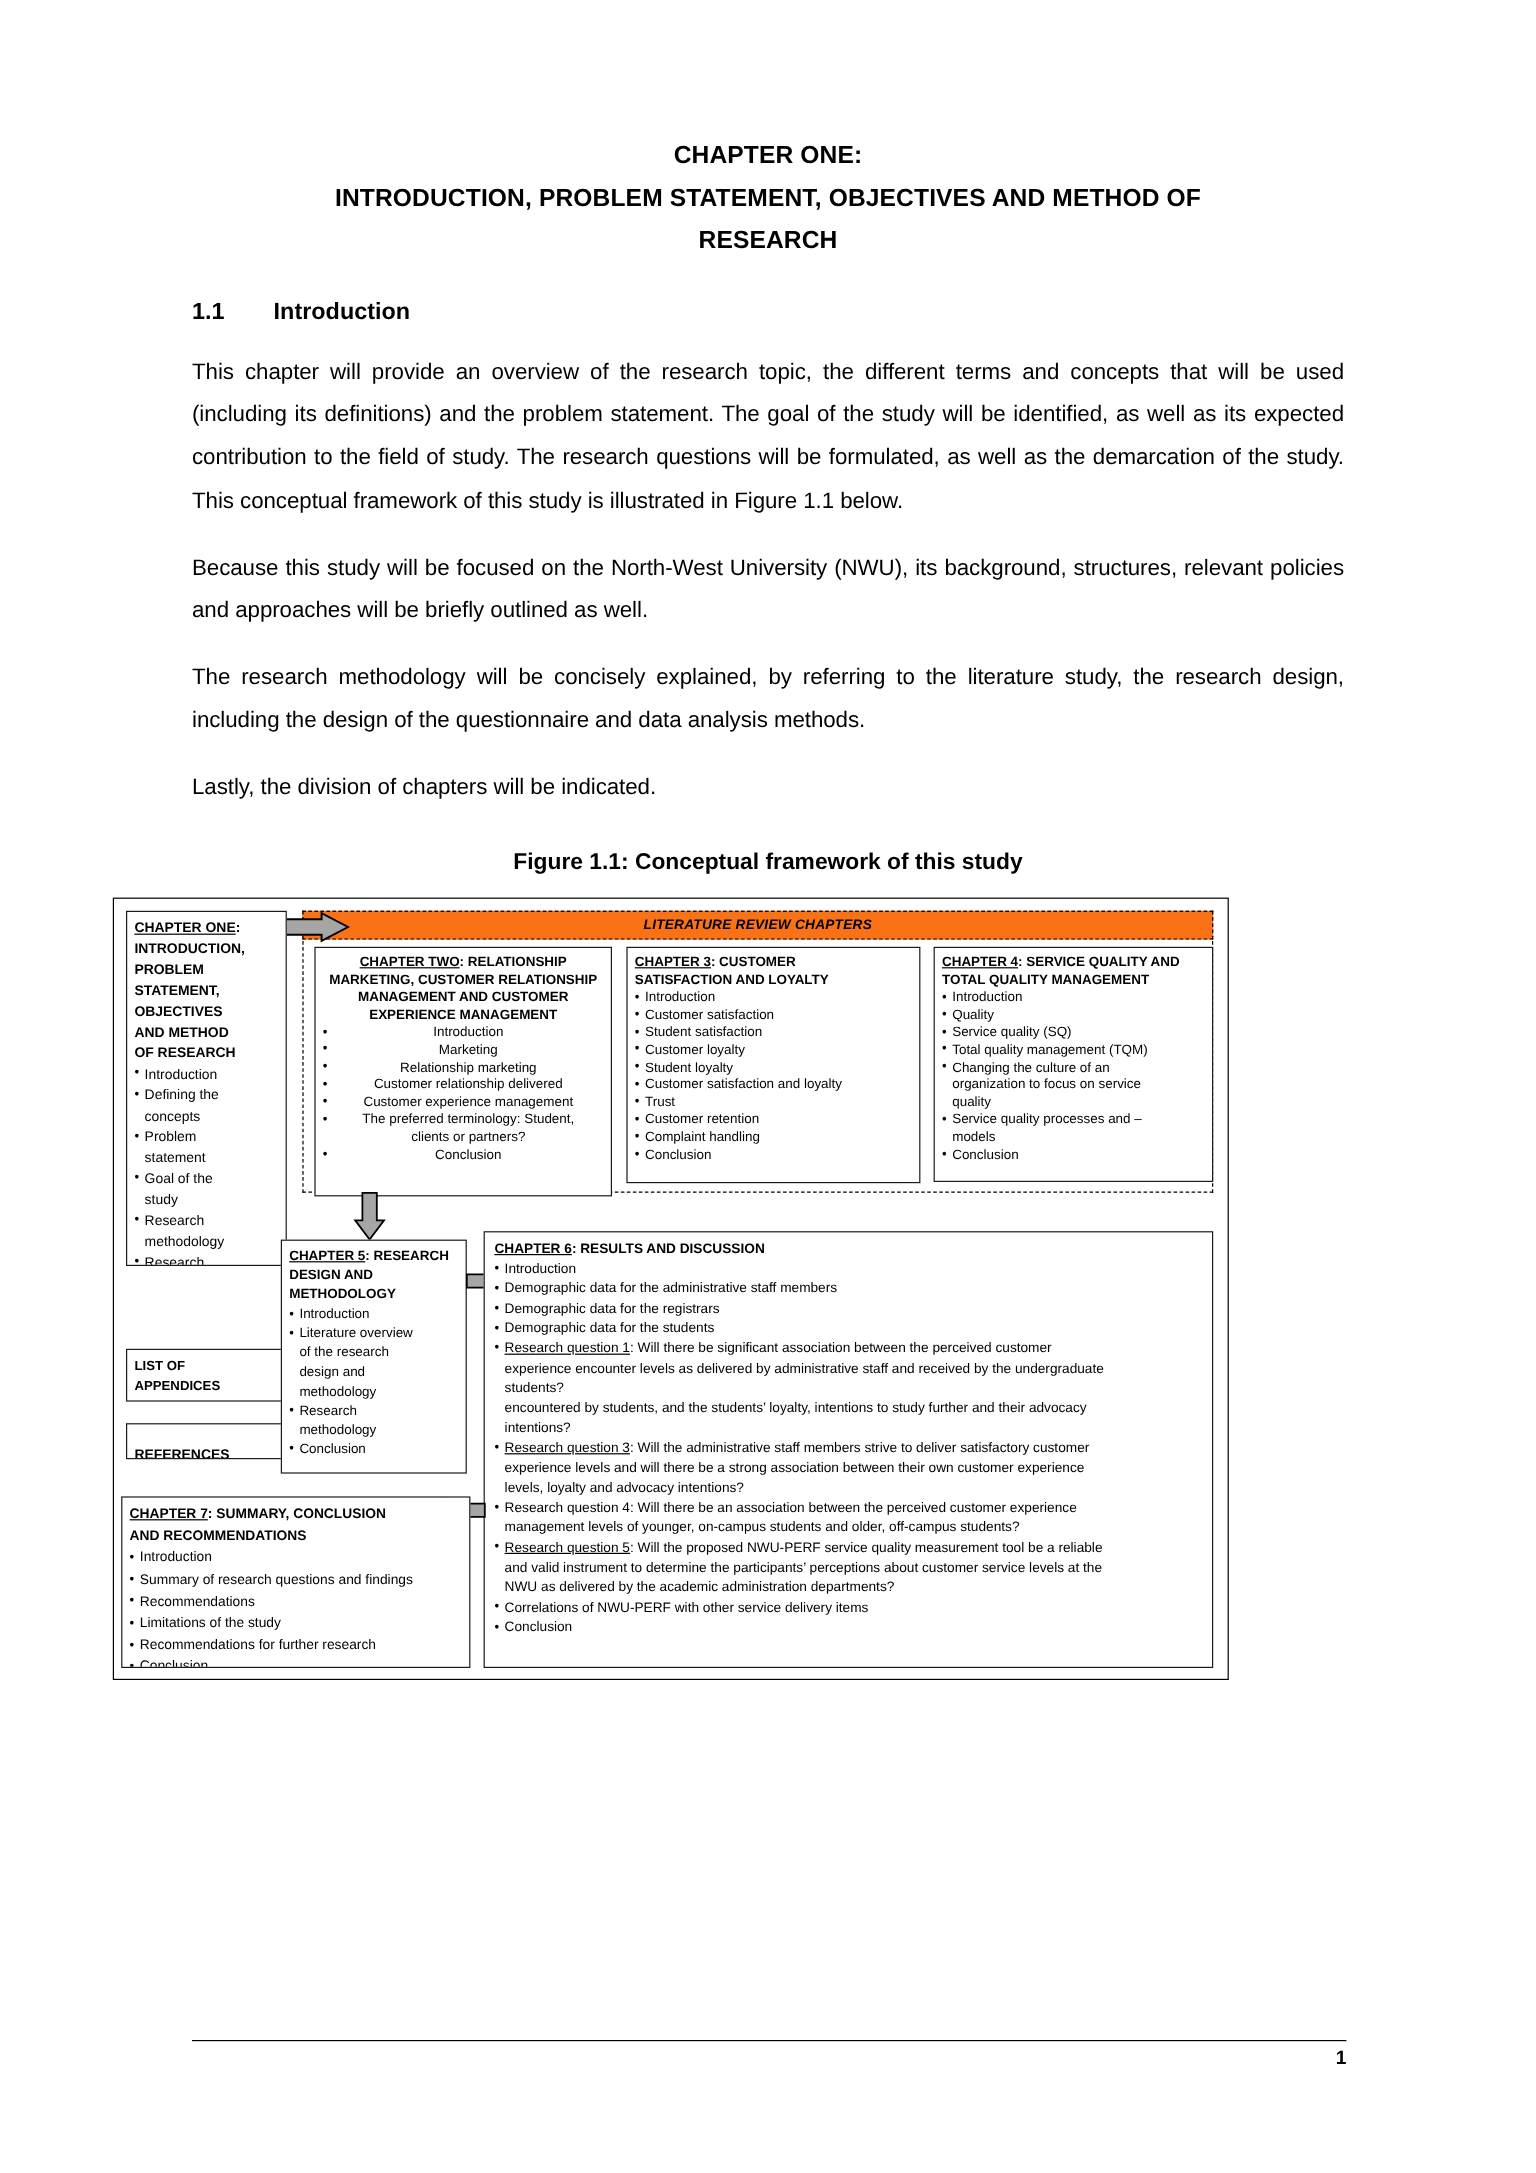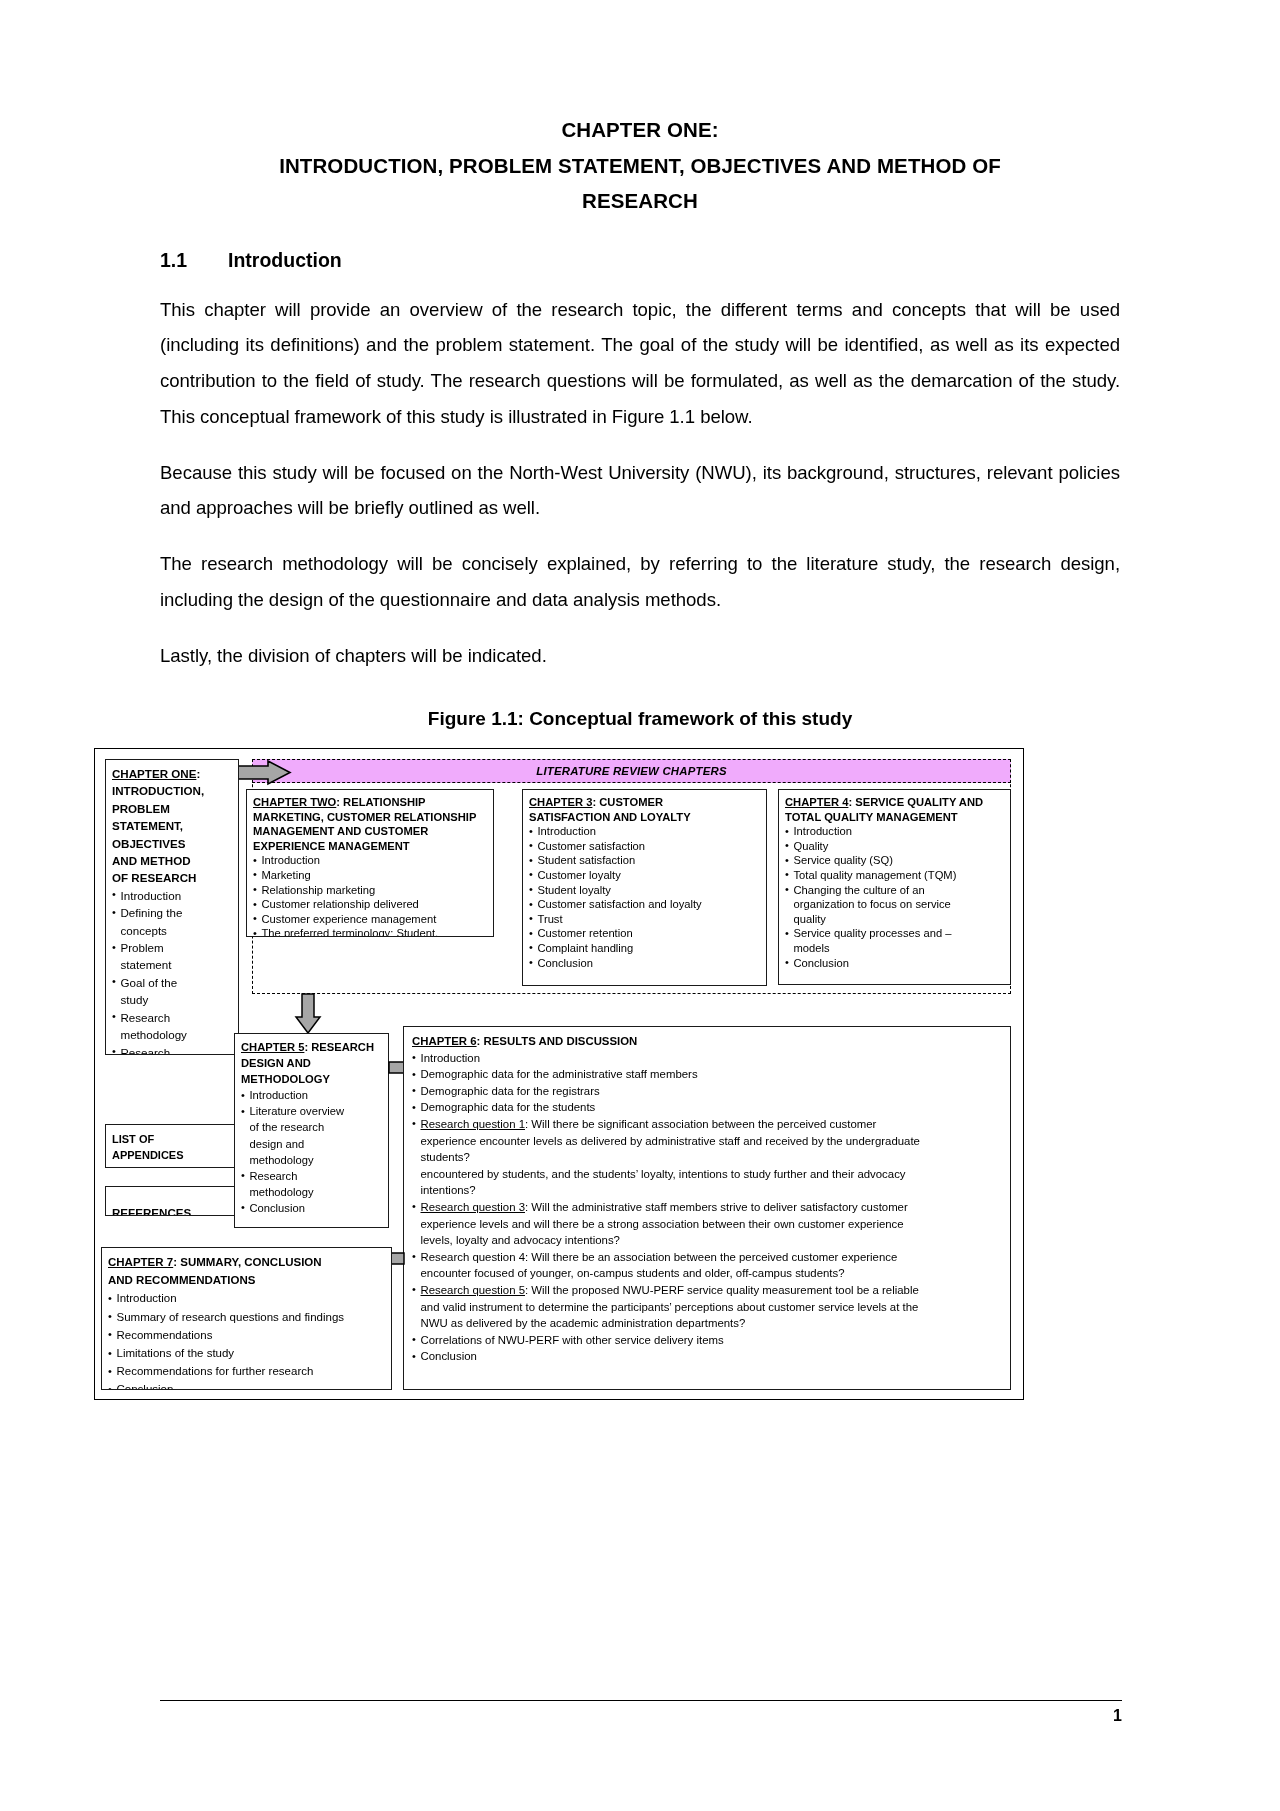--- a/index.html
+++ b/index.html
@@ -113,21 +113,21 @@
   .dbox ul li.cont::before { content: ""; }
   .u { text-decoration: underline; }
 
   
   .lit-banner {
     position: absolute;
     left: 158px;
     top: 11px;
     width: 759px;
     height: 24px;
-    background: #f0abfc;
+    background: #f97316;
     border: 1.6px dashed #000;
     box-sizing: border-box;
     display: flex;
     align-items: center;
     justify-content: center;
   }
   .lit-banner span {
     font-size: 11.4px;
     font-weight: bold;
     font-style: italic;
@@ -226,21 +226,21 @@
 
     <div class="dbox" style="left:11px; top:376px; width:134px; height:44px; font-size:11px; line-height:16px; padding-top:6px;">
       <span class="hd">LIST OF</span>
       <span class="hd">APPENDICES</span>
     </div>
 
     <div class="dbox" style="left:11px; top:438px; width:134px; height:30px; font-size:11.6px; line-height:16px; padding-top:18px;">
       <span class="hd">REFERENCES</span>
     </div>
 
-    <div class="dbox" style="left:152px; top:41px; width:248px; height:148px;">
+    <div class="dbox" style="left:168px; top:41px; width:248px; height:208px;text-align:center;">
       <span class="hd"><span class="u">CHAPTER TWO</span><span>:  RELATIONSHIP</span></span>
       <span class="hd">MARKETING, CUSTOMER RELATIONSHIP</span>
       <span class="hd">MANAGEMENT AND CUSTOMER</span>
       <span class="hd">EXPERIENCE MANAGEMENT</span>
       <ul>
         <li>Introduction</li>
         <li>Marketing</li>
         <li>Relationship marketing</li>
         <li>Customer relationship delivered</li>
         <li>Customer experience management</li>
@@ -317,21 +317,21 @@
         <li>Demographic data for the students</li>
         <li><span class="u">Research question 1</span><span>: Will there be significant association between the perceived customer</span></li>
         <li class="cont">experience encounter levels as delivered by administrative staff and received by the undergraduate</li>
         <li class="cont">students?</li>
         <li class="cont">encountered by students, and the students’ loyalty, intentions to study further and their advocacy</li>
         <li class="cont">intentions?</li>
         <li><span class="u">Research question 3</span><span>: Will the administrative staff members strive to deliver satisfactory customer</span></li>
         <li class="cont">experience levels and will there be a strong association between their own customer experience</li>
         <li class="cont">levels, loyalty and advocacy intentions?</li>
         <li>Research question 4: Will there be an association between the perceived customer experience</li>
-        <li class="cont">encounter focused of younger, on-campus students and older, off-campus students?</li>
+        <li class="cont">management levels of younger, on-campus students and older, off-campus students?</li>
         <li><span class="u">Research question 5</span><span>: Will the proposed NWU-PERF service quality measurement tool be a reliable</span></li>
         <li class="cont">and valid instrument to determine the participants’ perceptions about customer service levels at the</li>
         <li class="cont">NWU as delivered by the academic administration departments?</li>
         <li>Correlations of NWU-PERF with other service delivery items</li>
         <li>Conclusion</li>
       </ul>
     </div>
 
     <svg class="arrow" style="left:253px; top:499px;" width="58" height="24" viewBox="0 0 58 24">
       <polygon points="57,6 22,6 22,1 2,11.5 22,22 22,17 57,17" fill="#a6a6a6" stroke="#000" stroke-width="1.5"></polygon>

